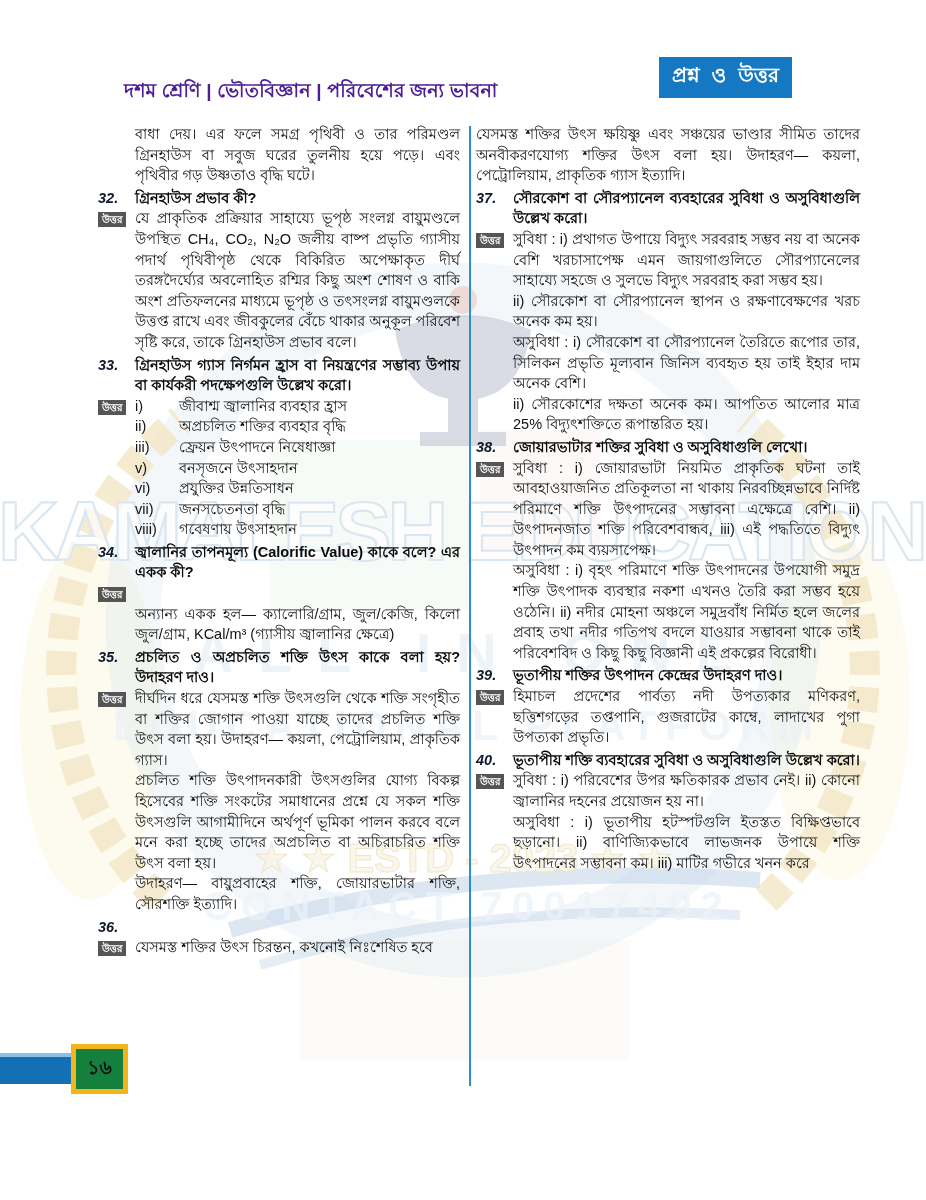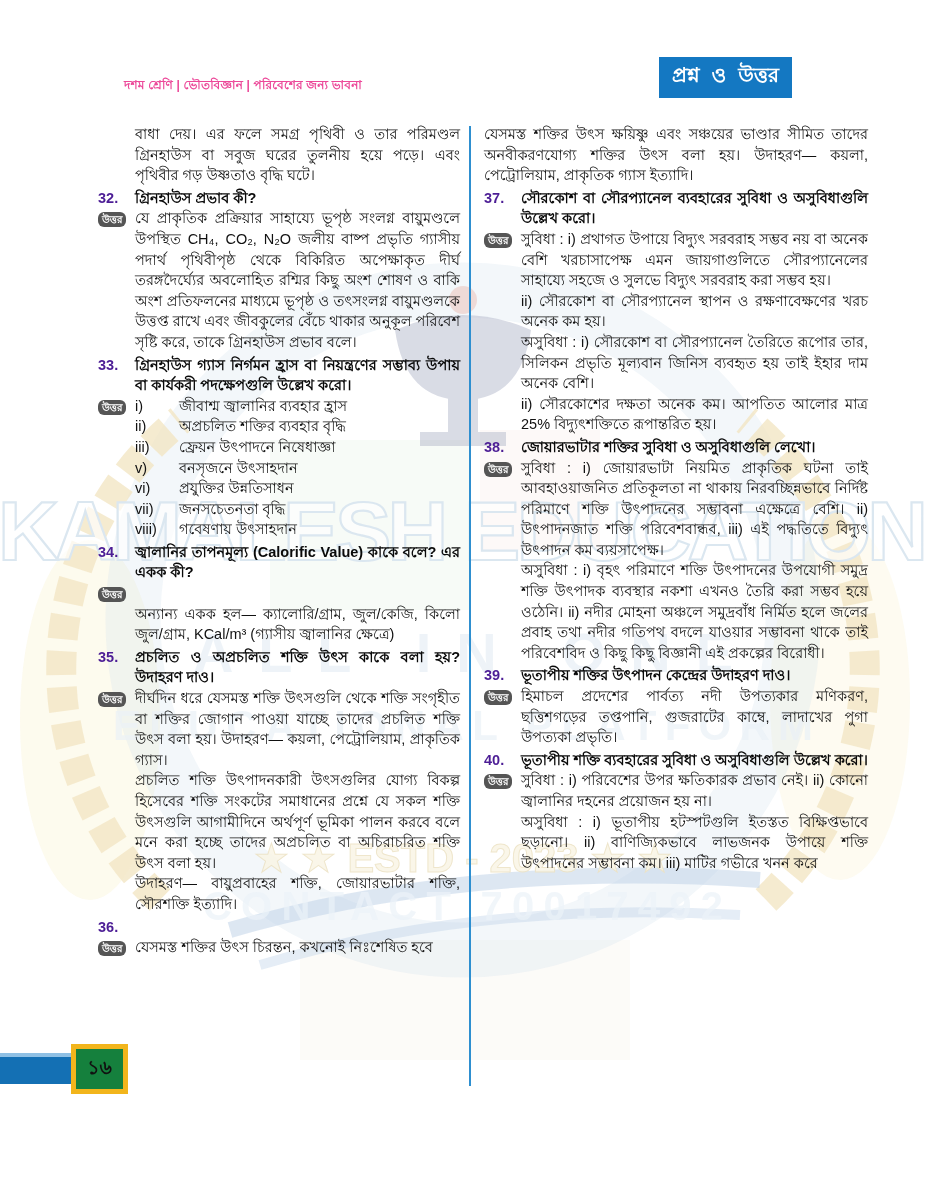--- a/index.html
+++ b/index.html
@@ -7,43 +7,43 @@
     width:926px;height:1200px;position:relative;overflow:hidden;
     background:#ffffff;
     font-family:"Liberation Sans","DejaVu Sans",sans-serif;
     color:#111;
   }
   
   .watermark{position:absolute;inset:0;z-index:0;pointer-events:none;}
   
   .header-bc{
     position:absolute;left:124px;top:76px;z-index:2;
-    font-size:12px;font-weight:bold;color:#ec4899;letter-spacing:.2px;
+    font-size:19px;font-weight:bold;color:#4c1d95;letter-spacing:.2px;
   }
   .qa-badge{
     position:absolute;left:659px;top:57px;z-index:2;
     background:#1478c2;color:#ffffff;font-weight:bold;font-size:20px;
     padding:3px 13px 5px 13px;
     font-family:Liberation Mono, monospace;
   }
   
-  .columns{position:absolute;left:98px;top:124px;width:770px;z-index:1;display:flex;gap:24px;}
+  .columns{position:absolute;left:98px;top:124px;width:770px;z-index:1;display:flex;gap:16px;}
   .col{width:362px;font-size:14.5px;line-height:20.6px;text-align:justify;}
   .col.right{width:384px;}
   .divider{position:absolute;left:469px;top:126px;width:2px;height:960px;background:#2e8fd0;z-index:1;}
   .row{display:flex;align-items:flex-start;}
   .gutter{width:37px;flex-shrink:0;}
   .qrow{margin-top:2px;}
-  .qnum{color:#4c1d95;font-weight:bold;}
+  .qnum{color:#0f172a;font-weight:bold;font-style:italic;}
   .qtext{font-weight:bold;color:#0a0a0a;flex:1;}
   .atext{flex:1;}
   .ans-badge{
     display:inline-block;background:#555555;color:#ffffff;
     font-size:10px;font-weight:bold;line-height:13px;
-    padding:1px 4px;border-radius:6px;margin-top:3px;
+    padding:1px 4px;border-radius:0;margin-top:3px;
   }
   .para{padding-left:0;}
   .para.indent{padding-left:37px;}
   .lmark{width:44px;flex-shrink:0;}
   
   .pn-band{
     position:absolute;left:0;top:1053px;width:118px;height:31px;z-index:2;
     background:#1470b4;border-radius:0 0 14px 0;
   }
   .pn-band::before{

